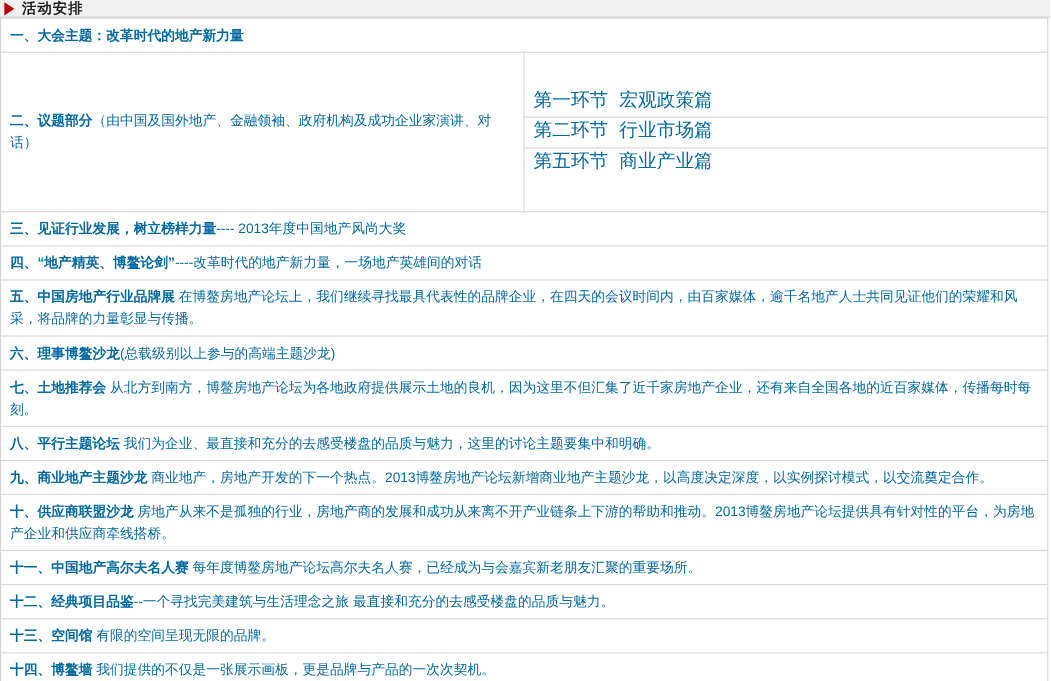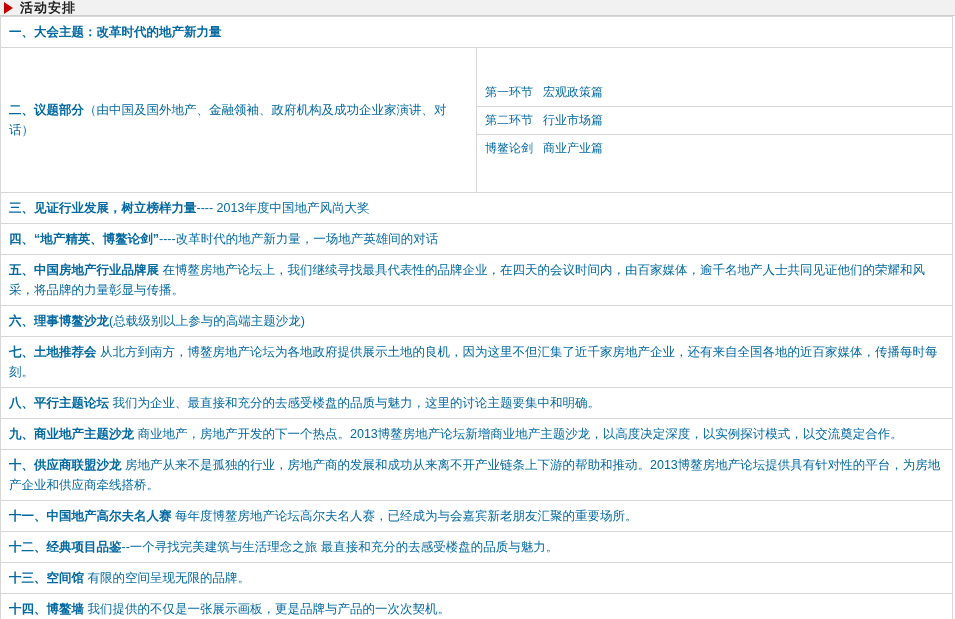--- a/index.html
+++ b/index.html
@@ -82,24 +82,25 @@
     vertical-align: top;
   }
   table.sessions {
     border-collapse: collapse;
     width: 100%;
   }
   table.sessions td {
     border: 0;
     border-bottom: 1px solid #d6d6d6;
     padding: 5px 6px 5px 8px;
-    font-size: 12px;
+    font-size: 17px;
     height: 17px;
     line-height: 17px;
     white-space: nowrap;
+    font-family: Liberation Mono, monospace;
   }
   table.sessions tr:last-child td {
     border-bottom: 0;
   }
   .sess-no {
     font-weight: normal;
     padding-right: 10px;
   }
   .sess-name {
     font-weight: normal;
@@ -142,21 +143,21 @@
                   <span class="sess-no">第一环节</span><span class="sess-name">宏观政策篇</span>
                 </td>
               </tr>
               <tr>
                 <td>
                   <span class="sess-no">第二环节</span><span class="sess-name">行业市场篇</span>
                 </td>
               </tr>
               <tr>
                 <td>
-                  <span class="sess-no">博鳌论剑</span><span class="sess-name">商业产业篇</span>
+                  <span class="sess-no">第五环节</span><span class="sess-name">商业产业篇</span>
                 </td>
               </tr>
             </tbody>
           </table>
         </td>
       </tr>
 
       <tr>
         <td colspan="2">
           <span class="lead">三、见证行业发展，树立榜样力量</span><span class="normal">---- 2013年度中国地产风尚大奖</span>

